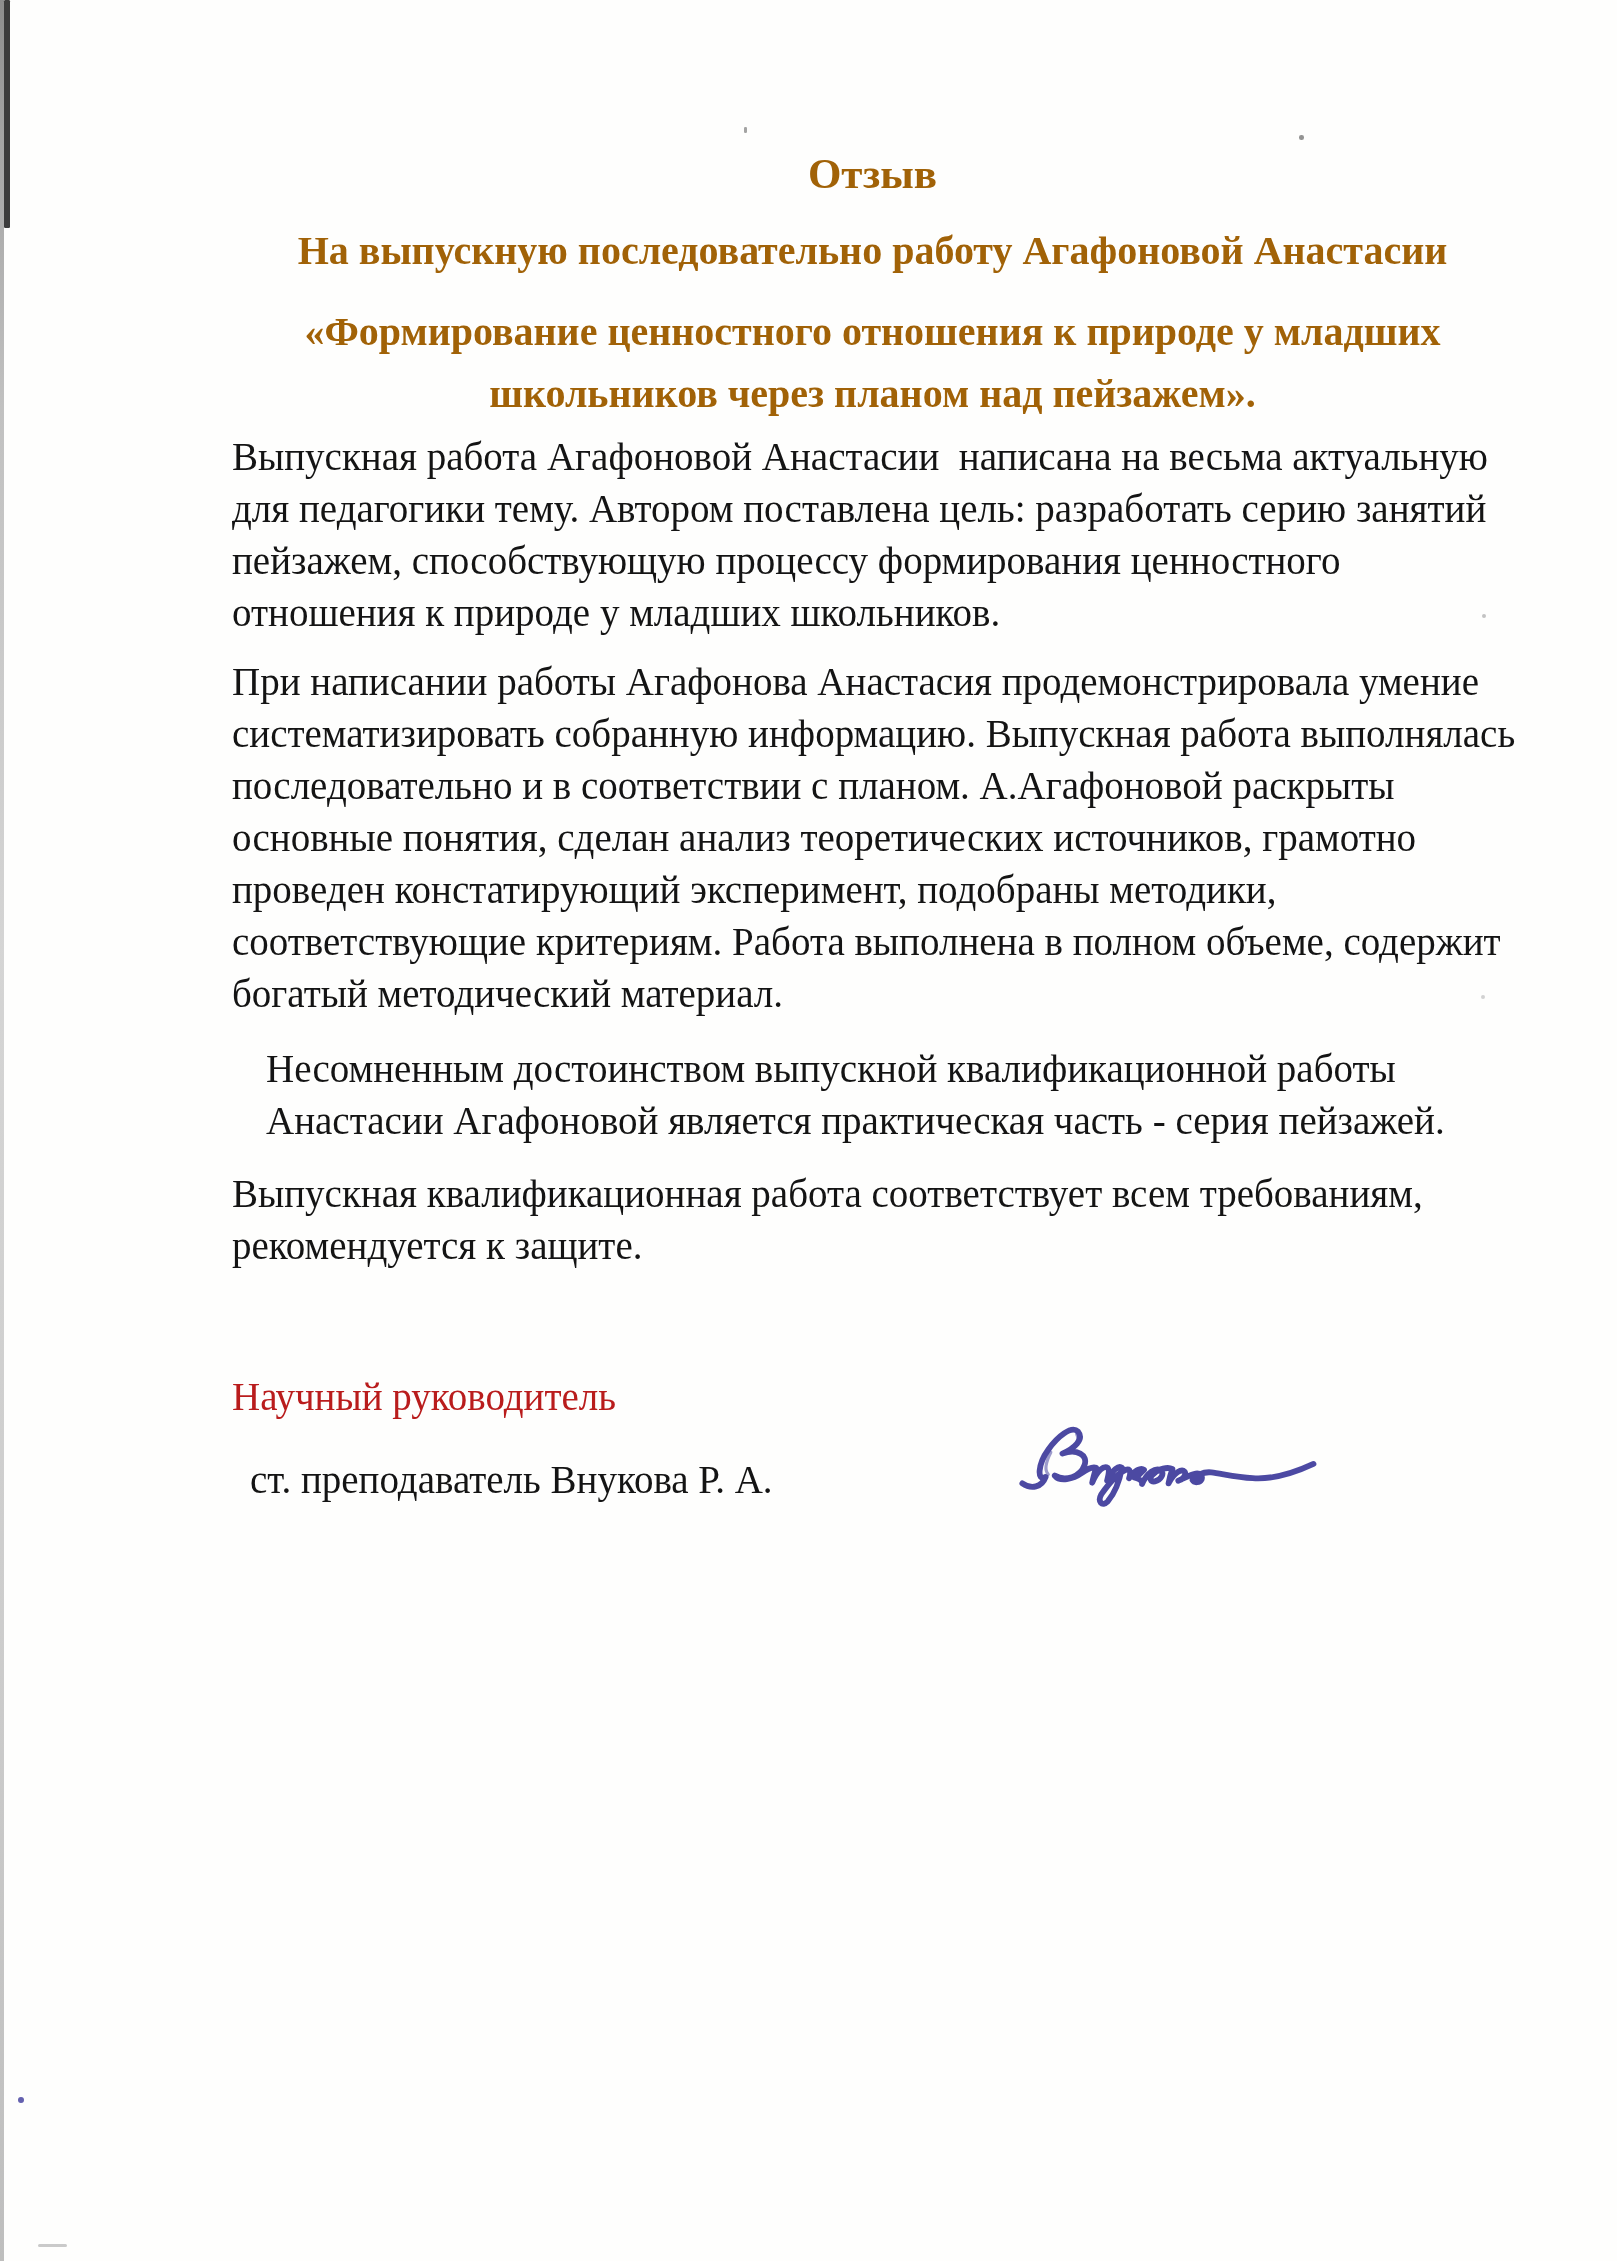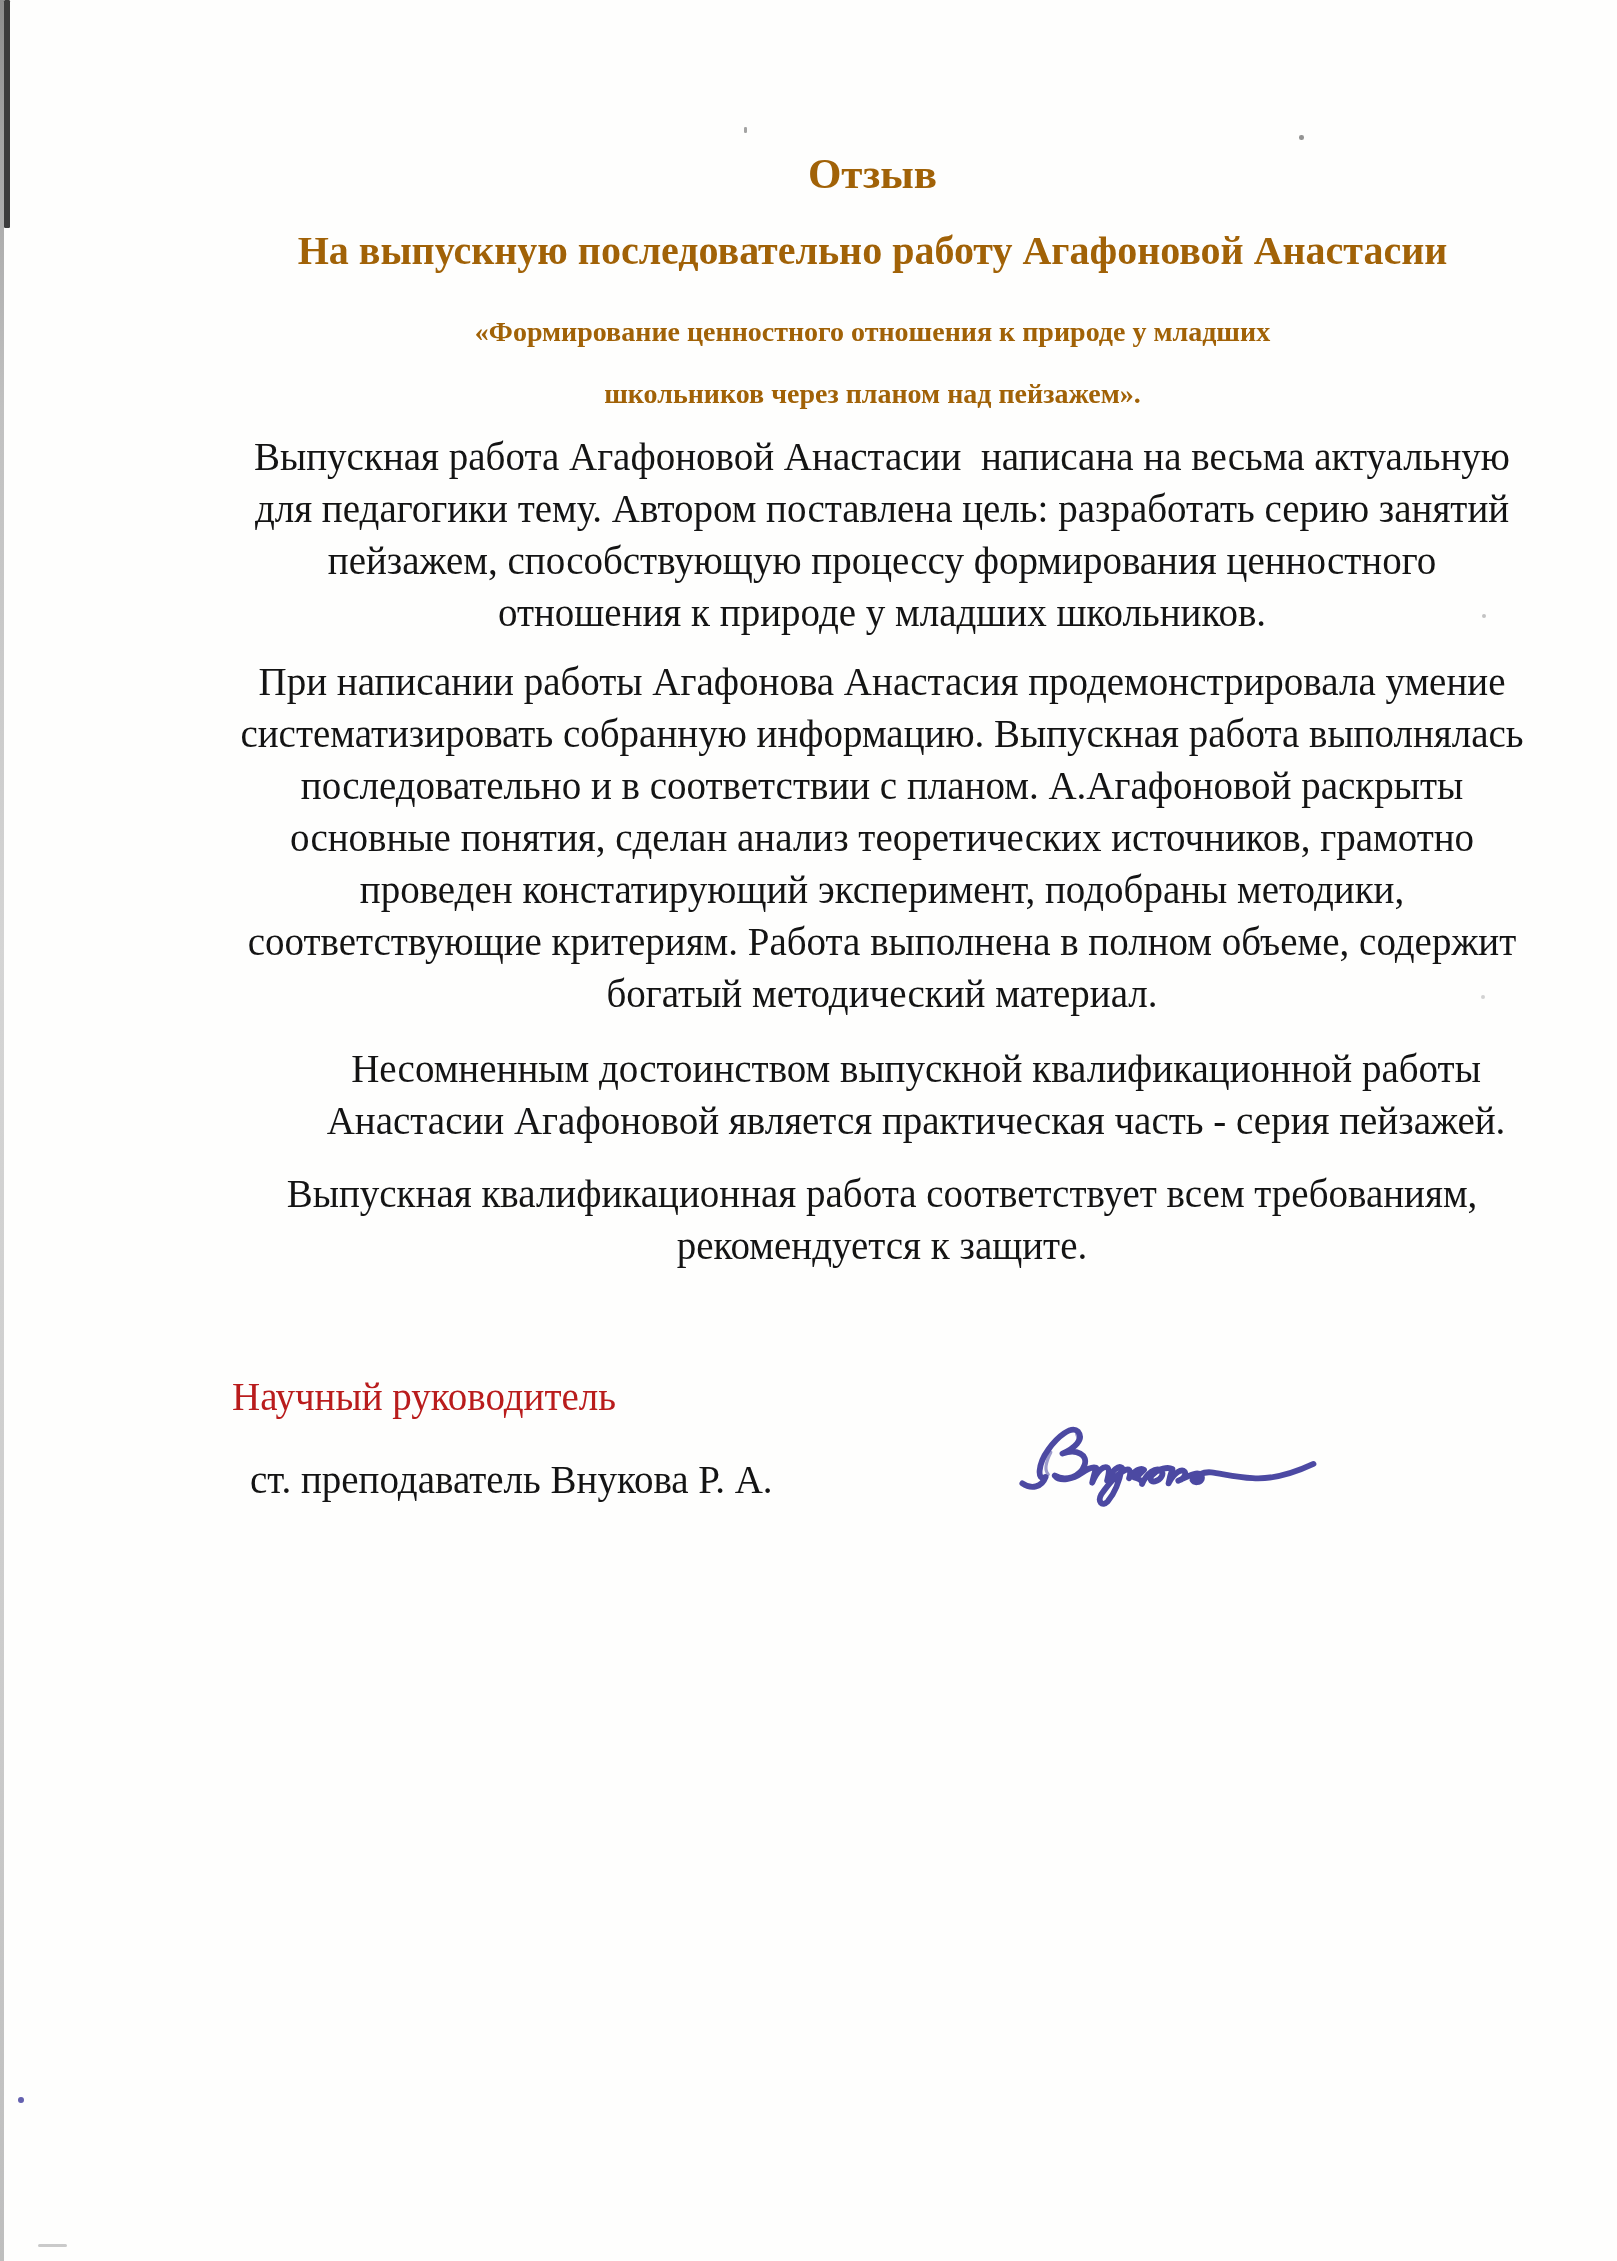--- a/index.html
+++ b/index.html
@@ -15,26 +15,26 @@
 
   
   .line{white-space:pre;}
 
   .title-block{
     position:absolute;left:232px;width:1281px;
     text-align:center;font-weight:bold;color:#a16207;
   }
   #doc-title{top:151px;font-size:43px;line-height:45px;}
   #doc-subtitle{top:228px;font-size:40px;line-height:45px;}
-  #work-title{top:301px;font-size:28px;line-height:62px;}
+  #work-title{top:301px;font-size:40px;line-height:62px;}
 
   .para{
     position:absolute;left:232px;width:1300px;
     font-size:39px;line-height:52px;color:#141414;
-    text-align:center;
+    text-align:left;
   }
   #para-1{top:431px;}
   #para-2{top:656px;}
   #para-3{top:1043px;margin-left:34px;}
   #para-4{top:1168px;}
 
   .sig-role{
     position:absolute;left:232px;top:1371px;
     font-size:39px;line-height:52px;color:#b91c1c;white-space:pre;
   }

